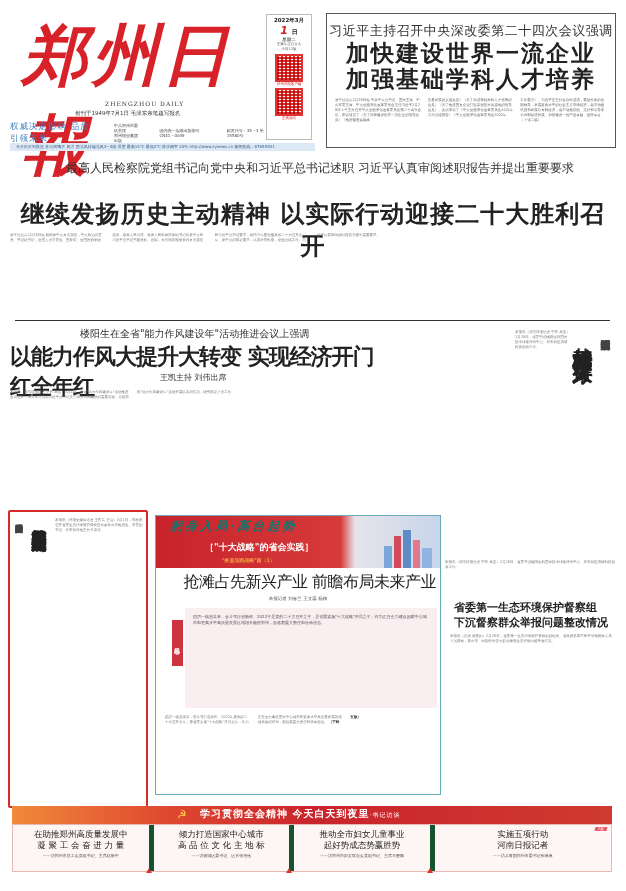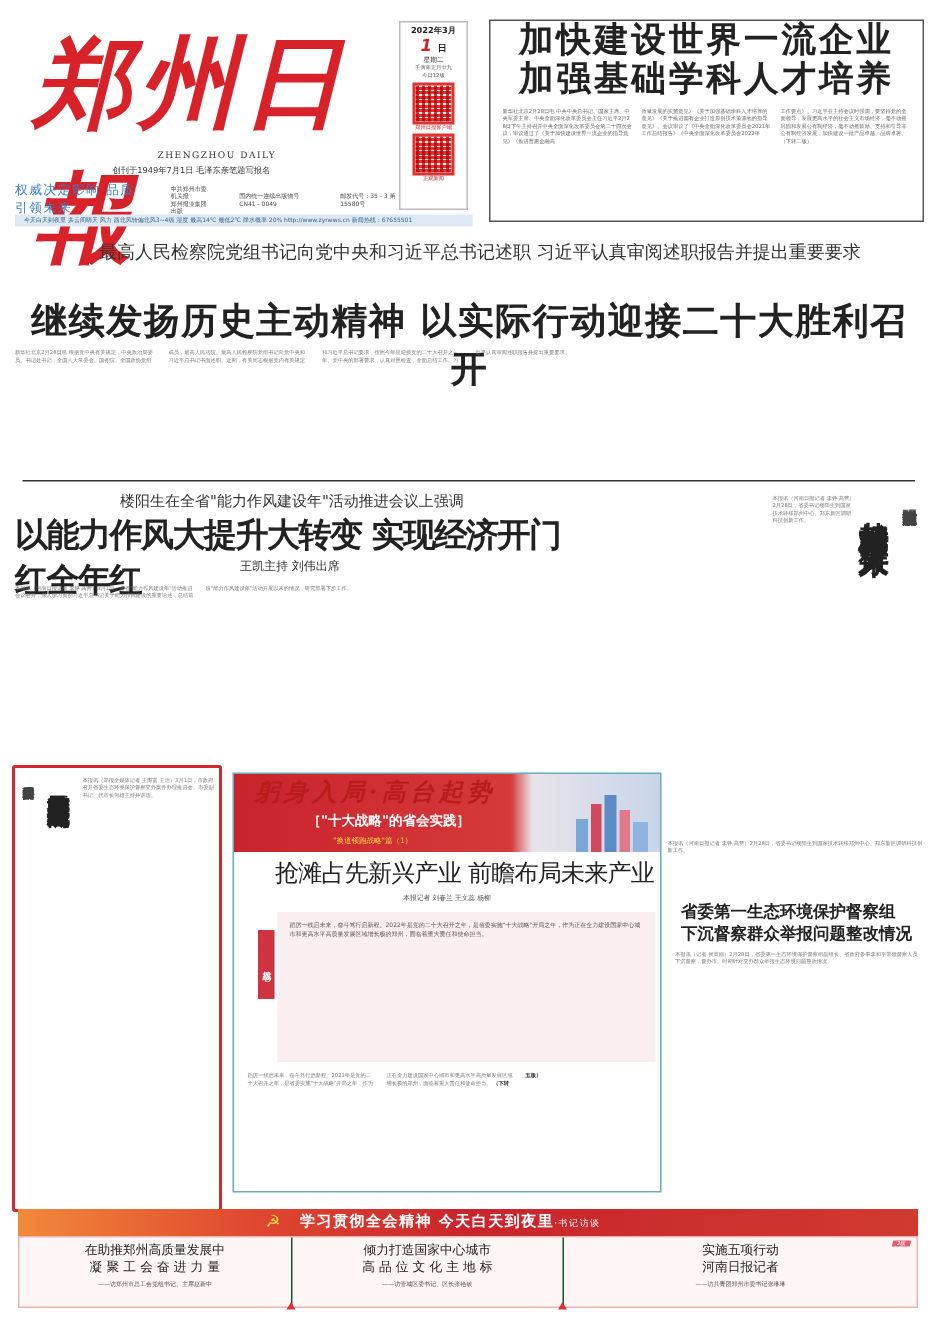--- a/index.html
+++ b/index.html
@@ -34,34 +34,34 @@
 .sec2-kicker{left:80px;top:327px;font-size:10px;color:#333}
 .sec2-head{left:10px;top:342px;width:370px;font-size:22px;font-weight:bold;color:#222;letter-spacing:-1px}
 .sec2-sub{left:160px;top:372px;font-size:8px;color:#333}
 .vert-head{left:573px;top:332px;width:20px;font-size:20px;font-weight:bold;color:#222;writing-mode:vertical-rl;line-height:20px;letter-spacing:1px}
 .vert-kicker{left:598px;top:332px;width:14px;font-size:10px;color:#444;writing-mode:vertical-rl;line-height:14px}
 .redbox{left:8px;top:510px;width:140px;height:298px;border:2px solid #d42a2a;border-radius:2px}
 .red-vhead{left:30px;top:518px;font-size:15px;font-weight:bold;color:#222;writing-mode:vertical-rl;line-height:18px}
 .red-vkicker{left:12px;top:518px;font-size:8px;color:#444;writing-mode:vertical-rl;line-height:12px}
 .feature{left:155px;top:515px;width:286px;height:280px;border:1px solid #6ab;}
 .banner{left:156px;top:516px;width:284px;height:52px;background:linear-gradient(90deg,#c8232c 0%,#d63a3a 65%,#e7e3ea 70%,#c7d5ea 100%)}
-.banner-title{left:170px;top:518px;font-family:"DejaVu Serif",serif;font-style:italic;font-weight:bold;color:#b91c1c;font-size:16px;letter-spacing:3px}
+.banner-title{left:170px;top:518px;font-family:"DejaVu Serif",serif;font-style:italic;font-weight:bold;color:#0f766e;font-size:12px;letter-spacing:3px}
 .banner-sub{left:205px;top:541px;color:#fff;font-size:9px;font-weight:bold}
 .banner-tag{left:222px;top:557px;color:#ffd64a;font-size:5px}
 .skyline{left:380px;top:526px;width:58px;height:42px}
 .feat-head{left:160px;top:572px;width:276px;text-align:right;font-size:16px;color:#222;letter-spacing:-.5px}
 .feat-byline{left:160px;top:596px;width:276px;text-align:center;font-size:4.5px;color:#555}
 .core-box{left:185px;top:608px;width:252px;height:100px;background:#fbeef1}
 .core-tag{left:172px;top:620px;width:11px;height:46px;background:#d03340;color:#fff;font-size:6px;writing-mode:vertical-rl;text-align:center;line-height:11px}
 .eco-head{left:454px;top:600px;width:160px;font-size:11px;font-weight:bold;color:#222;line-height:15px}
 .bottom-banner{left:12px;top:806px;width:600px;height:18px;background:linear-gradient(90deg,#f08a3a 0%,#e04a30 25%,#c9242c 50%,#d03a30 100%)}
 .bottom-banner-title{left:200px;top:807px;color:#fff;font-size:10px;font-weight:bold;letter-spacing:1px;white-space:nowrap}
 .bottom-banner-title small{font-size:6px;font-weight:normal}
 .interviews{left:12px;top:824px;width:600px;height:48px;background:#fdf6f5;border:1px solid #e8b7b3;display:flex}
-.iv{flex:1;border-right:1px solid #14532d;text-align:center;padding-top:4px;position:relative}
+.iv{flex:1;border-right:5px solid #14532d;text-align:center;padding-top:4px;position:relative}
 .iv:last-child{border-right:none;flex:1.3}
 .iv .l1,.iv .l2{font-size:8.5px;color:#222;line-height:11px}
 .iv .by{font-size:4px;color:#555;margin-top:2px}
 .iv .tri{position:absolute;right:-3px;bottom:-2px;width:0;height:0;border-left:3px solid transparent;border-right:3px solid transparent;border-bottom:5px solid #d33}
 .badge2{right:4px;top:2px;background:#e85a6a;color:#fff;font-size:3.5px;padding:0 3px;transform:skew(-15deg)}
 </style>
 </head>
 <body>
 
 <div class="abs masthead-logo">郑州日報</div>
@@ -84,20 +84,21 @@
   <div class="wk">星期二</div>
   <div class="lunar">壬寅年正月廿九</div>
   <div class="lunar">今日12版</div>
   <div class="qr"></div>
   <div class="qr-cap">郑州日报客户端</div>
   <div class="qr"></div>
   <div class="qr-cap">正观新闻</div>
 </div>
 
 <div class="abs topbox">
+  <div class="kicker">习近平主持召开中央深改委第二十四次会议强调</div>
   <div class="h1">加快建设世界一流企业</div>
   <div class="h1">加强基础学科人才培养</div>
   <div class="cols">
     <div class="col" style="height:30px">新华社北京2月28日电 中共中央总书记、国家主席、中央军委主席、中央全面深化改革委员会主任习近平2月28日下午主持召开中央全面深化改革委员会第二十四次会议，审议通过了《关于加快建设世界一流企业的指导意见》《推进普惠金融高</div>
     <div class="col" style="height:30px">质量发展的实施意见》《关于加强基础学科人才培养的意见》《关于推进国有企业打造原创技术策源地的指导意见》。会议审议了《中央全面深化改革委员会2021年工作总结报告》《中央全面深化改革委员会2022年</div>
     <div class="col" style="height:30px">工作要点》。习近平在主持会议时强调，要坚持党的全面领导，发展更高水平的社会主义市场经济，毫不动摇巩固和发展公有制经济，毫不动摇鼓励、支持和引导非公有制经济发展，加快建设一批产品卓越、品牌卓著、（下转二版）</div>
   </div>
 </div>
 
 <div class="abs main-kicker">
@@ -158,18 +159,24 @@
     <div class="by">——访郑州市总工会党组书记、主席赵新中</div>
     <div class="tri"></div>
   </div>
   <div class="iv">
     <div class="l1">倾力打造国家中心城市</div>
     <div class="l2">高 品 位 文 化 主 地 标</div>
     <div class="by">——访管城区委书记、区长张艳敏</div>
     <div class="tri"></div>
   </div>
   <div class="iv">
+    <div class="l1">推动全市妇女儿童事业</div>
+    <div class="l2">起好势成态势赢胜势</div>
+    <div class="by">——访郑州市妇女联合会党组书记、主席马要颖</div>
+    <div class="tri"></div>
+  </div>
+  <div class="iv">
     <div class="abs badge2">2版</div>
     <div class="l1">实施五项行动</div>
     <div class="l2">河南日报记者</div>
     <div class="by">——访共青团郑州市委书记张琳琳</div>
   </div>
 </div>
 
 </body></html>

